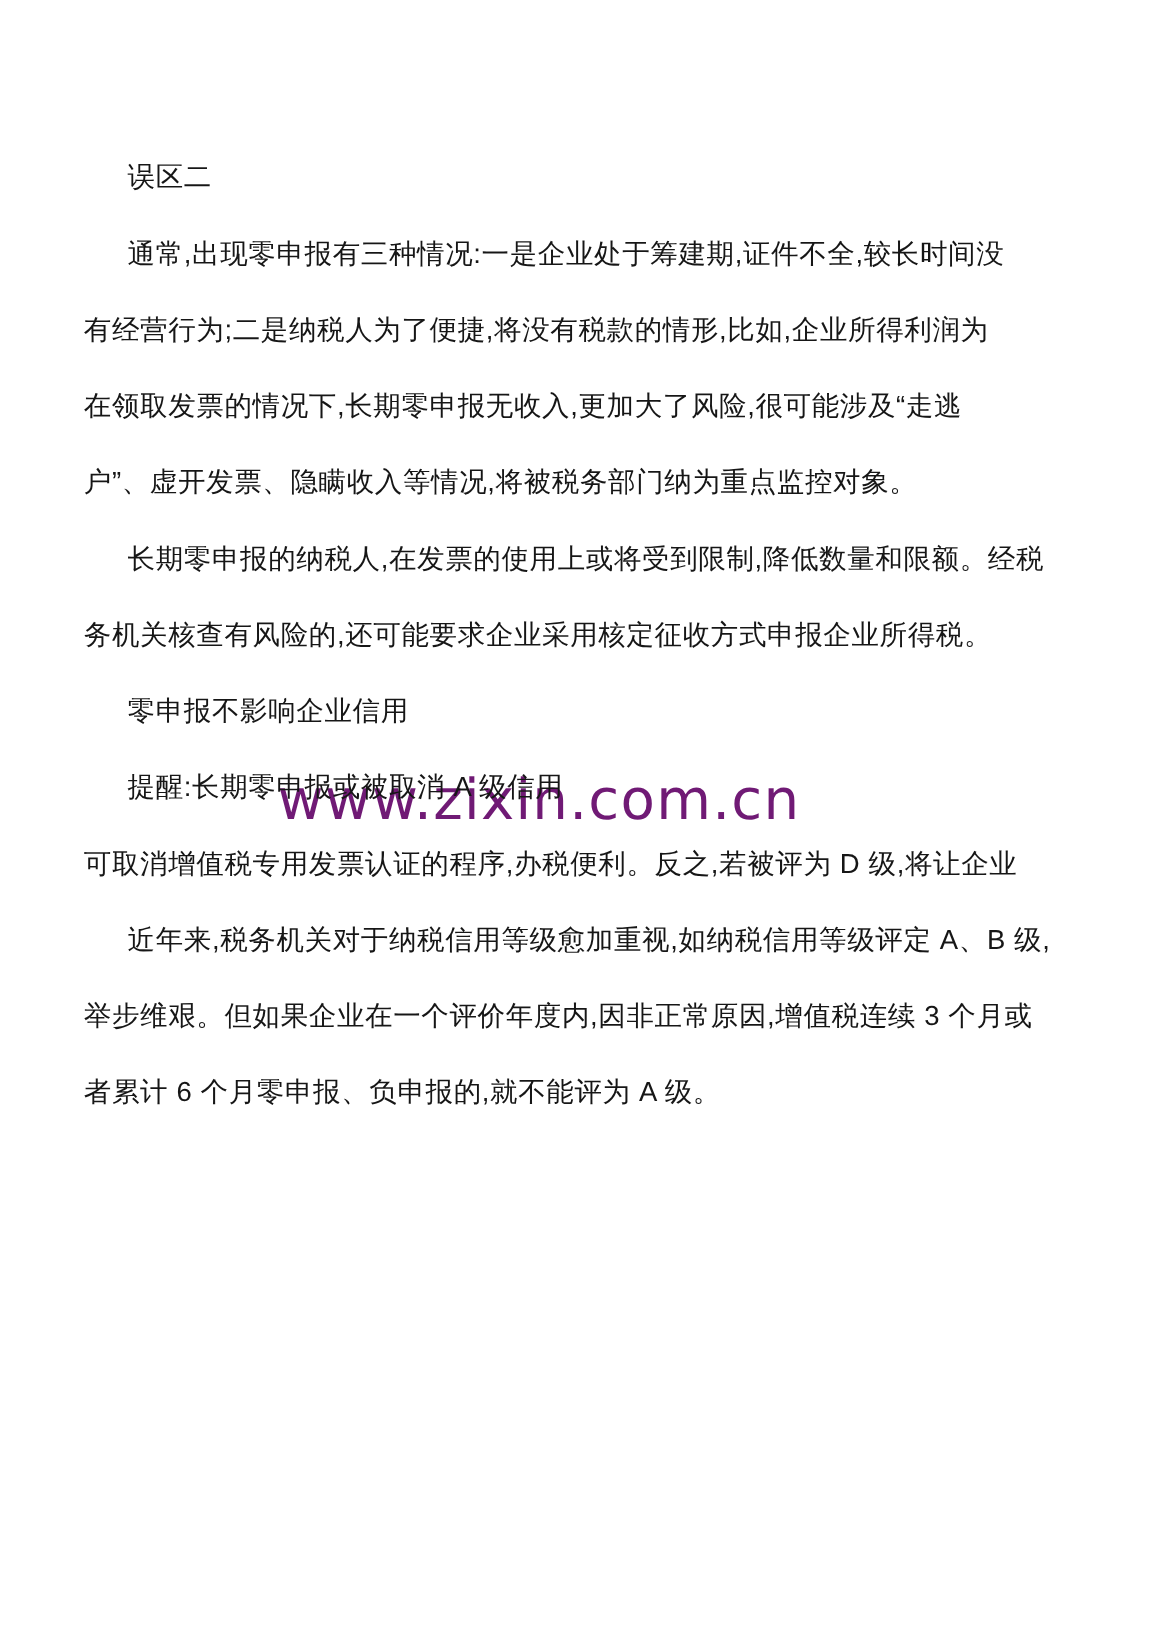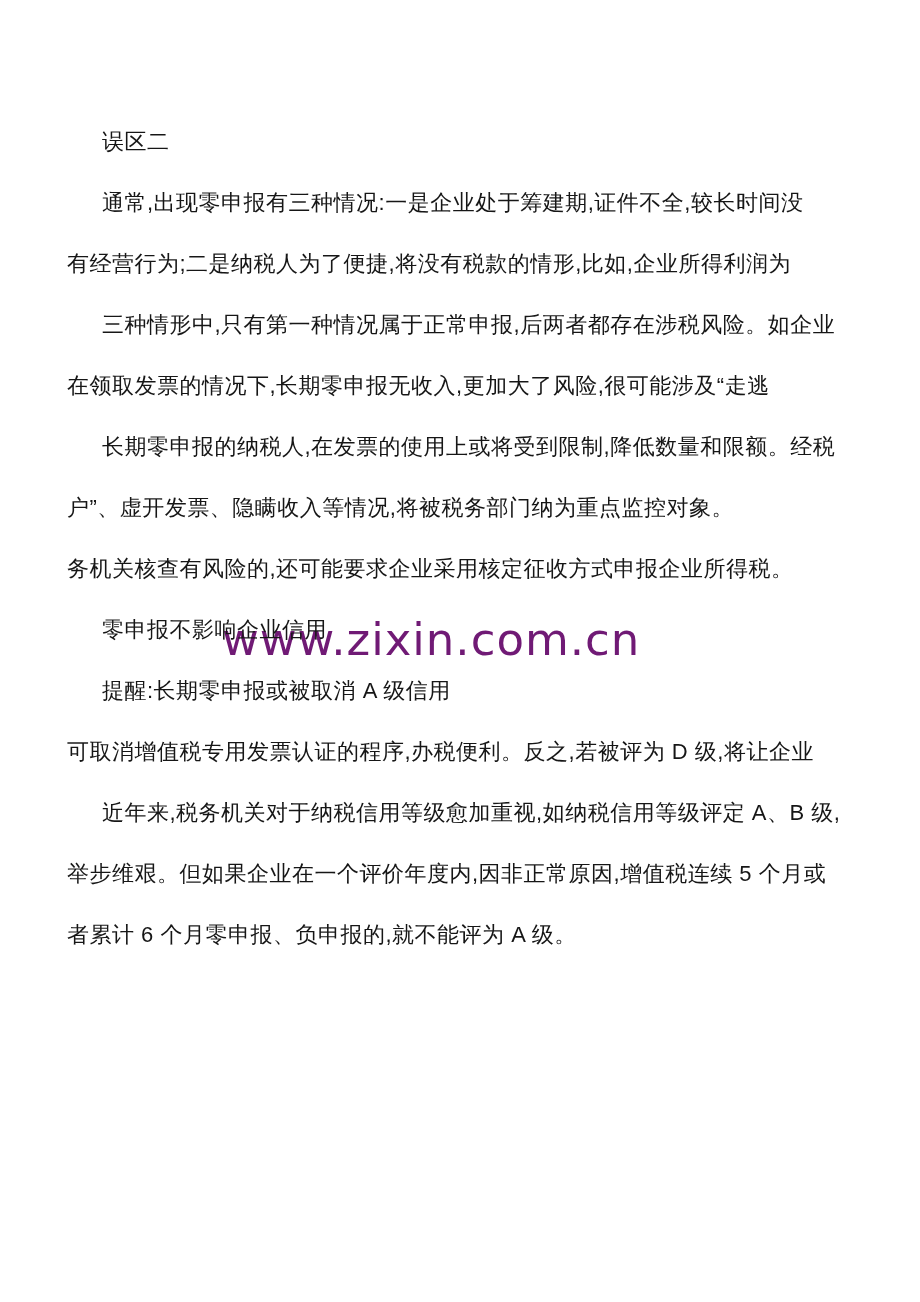--- a/index.html
+++ b/index.html
@@ -47,25 +47,24 @@
 </style>
 </head>
 <body>
 
 <div class="page" style="background: rgb(255, 255, 255);">
   <div class="watermark" style="color: #701a75; text-align: right;">www.zixin.com.cn</div>
   <div class="content" id="content" style="color: rgb(22, 22, 22);">
       <div class="line indent">误区二</div>
       <div class="line indent">通常,出现零申报有三种情况:一是企业处于筹建期,证件不全,较长时间没</div>
       <div class="line">有经营行为;二是纳税人为了便捷,将没有税款的情形,比如,企业所得利润为</div>
-      <div class="line indent">三种情形中,只有第一种情况属于正常申报,后两者都存在涉税风险。如企业</div>
       <div class="line">在领取发票的情况下,长期零申报无收入,更加大了风险,很可能涉及“走逃</div>
+      <div class="line">户”、虚开发票、隐瞒收入等情况,将被税务部门纳为重点监控对象。</div>
       <div class="line indent">长期零申报的纳税人,在发票的使用上或将受到限制,降低数量和限额。经税</div>
-      <div class="line">户”、虚开发票、隐瞒收入等情况,将被税务部门纳为重点监控对象。</div>
       <div class="line">务机关核查有风险的,还可能要求企业采用核定征收方式申报企业所得税。</div>
       <div class="line indent">零申报不影响企业信用</div>
       <div class="line indent">提醒:长期零申报或被取消 A 级信用</div>
       <div class="line">可取消增值税专用发票认证的程序,办税便利。反之,若被评为 D 级,将让企业</div>
       <div class="line indent">近年来,税务机关对于纳税信用等级愈加重视,如纳税信用等级评定 A、B 级,</div>
-      <div class="line">举步维艰。但如果企业在一个评价年度内,因非正常原因,增值税连续 5 个月或</div>
+      <div class="line">举步维艰。但如果企业在一个评价年度内,因非正常原因,增值税连续 3 个月或</div>
       <div class="line">者累计 6 个月零申报、负申报的,就不能评为 A 级。</div>
     </div>
 </div>
 
 </body></html>

